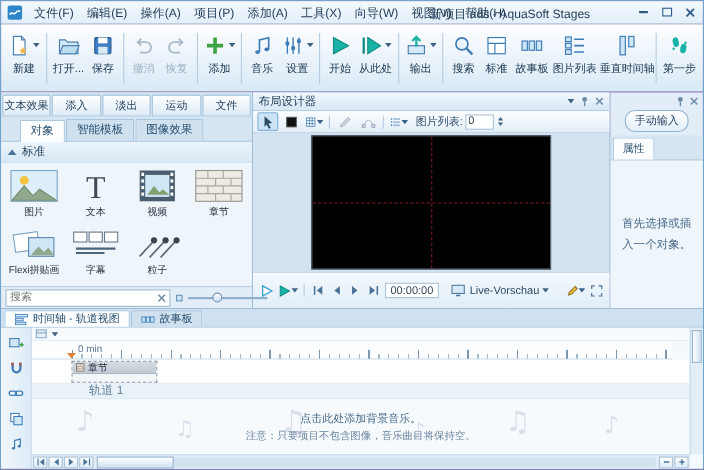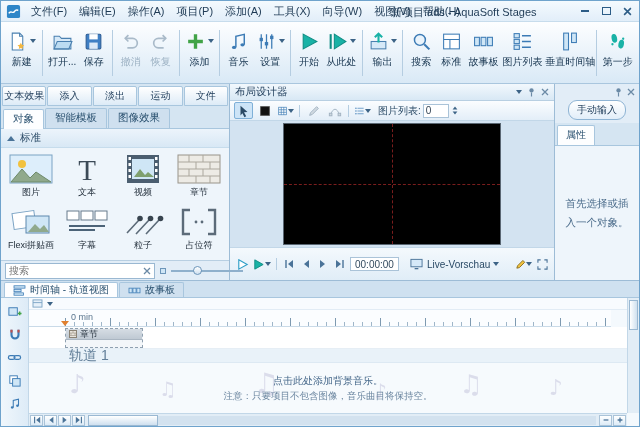--- a/index.html
+++ b/index.html
@@ -21,21 +21,21 @@
 .tbtn.disabled .lbl{color:#9db2c4}
 .tsep{width:1px;background:#b5cde1;margin:5px 3px;flex:none}
 .caret{width:0;height:0;border-left:3px solid transparent;border-right:3px solid transparent;border-top:4px solid #3c6386}
 .push-right{margin-left:auto}
 
 .main{flex:1;display:flex;min-height:0}
 
 .left-panel{width:229px;flex:none;display:flex;flex-direction:column;border-right:1px solid #9dbcd6;background:#e2edf7}
 .effect-tabs{display:flex;gap:1px;padding:2px 1px 0;background:#d5e5f2}
 .etab{flex:1;text-align:center;font-size:10px;padding:2px 1px;background:linear-gradient(#fff,#ddebf7);border:1px solid #a8c6de;border-radius:2px 2px 0 0;color:#1c3a58;white-space:nowrap}
-.obj-tabs{display:flex;gap:1px;padding:2px 2px 0;background:#d5e5f2;border-bottom:1px solid #a8c6de}
+.obj-tabs{display:flex;gap:1px;padding:2px 17px 0;background:#d5e5f2;border-bottom:1px solid #a8c6de}
 .otab{padding:2px 9px;font-size:10.5px;border:1px solid #a8c6de;border-bottom:none;background:#cfe0ef;border-radius:2px 2px 0 0;color:#29506f}
 .otab.active{background:#fdfeff;position:relative;top:1px;padding-bottom:3px}
 .section-hdr{display:flex;align-items:center;gap:5px;padding:2px 6px;background:linear-gradient(#ecf4fb,#d8e8f5);border-bottom:1px solid #c6dcec;color:#2a4a66;font-size:10.5px}
 .tri-up{width:0;height:0;border-left:4px solid transparent;border-right:4px solid transparent;border-bottom:5px solid #4a7398}
 .grid{flex:1;display:grid;grid-template-columns:repeat(4,1fr);align-content:start;row-gap:8px;padding:6px 2px;background:#eef5fb}
 .gitem{display:flex;flex-direction:column;align-items:center;gap:2px}
 .gicon{width:44px;height:30px;flex:none}
 .glabel{font-size:9px;color:#26323e;text-align:center;white-space:nowrap}
 .left-bottom{height:20px;flex:none;display:flex;align-items:center;gap:5px;padding:0 4px;border-top:1px solid #b8cfe2;background:#e2edf7}
 .search-box{flex:1;display:flex;align-items:center;background:#fff;border:1px solid #9ab8d2;height:16px;padding:0 3px;gap:2px}
@@ -84,21 +84,21 @@
 .tl-ruler{position:absolute;left:0;right:28px;top:12px;height:17px;background:#fbfdff;border-bottom:1px solid #c9dae8}
 .ruler-label{position:absolute;left:42px;top:2px;font-size:9px;color:#5a758e}
 .ticks-minor{position:absolute;left:36px;right:0;bottom:0;height:4px;background:repeating-linear-gradient(90deg,#9fb6c9 0 1px,transparent 1px 9px)}
 .ticks-major{position:absolute;left:36px;right:0;bottom:0;height:8px;background:repeating-linear-gradient(90deg,#7d99b0 0 1px,transparent 1px 45px)}
 .playhead{position:absolute;left:32px;bottom:0;width:0;height:0;border-left:4px solid transparent;border-right:4px solid transparent;border-top:5px solid #e08030}
 .playline{position:absolute;left:35px;top:29px;height:36px;border-left:1px solid #e0a060}
 .row-chapter{position:absolute;left:0;right:12px;top:29px;height:22px;background:#fff;border-bottom:1px solid #e6eef5}
 .chapter-box{position:absolute;left:36px;top:1px;width:78px;height:20px;border:1px dashed #8fa0b0;background:#f3f6f9}
 .chapter-head{height:11px;background:linear-gradient(#d6dde4,#bfc9d3);display:flex;align-items:center;gap:3px;padding:0 3px;font-size:9px;color:#25313d;border-bottom:1px solid #aab6c2}
 .row-track{position:absolute;left:0;right:12px;top:51px;height:14px;background:#e9f2f9;border-bottom:1px solid #dde9f3}
-.track-label{margin-left:40px;font-size:14px;color:#64809a;line-height:13px}
+.track-label{margin-left:52px;font-size:11px;color:#64809a;line-height:13px}
 .tl-music{position:absolute;left:0;right:12px;top:65px;bottom:13px;background:#f6fafd;overflow:hidden;display:flex;flex-direction:column;align-items:center;justify-content:center;gap:2px}
 .hint1{font-size:10px;color:#46688a;position:relative;z-index:1}
 .hint2{font-size:9.5px;color:#6b86a0;position:relative;z-index:1}
 .note{position:absolute;color:#c6c6de;opacity:.55;z-index:0;font-family:"DejaVu Sans",sans-serif}
 .tl-hscroll{position:absolute;left:0;right:12px;bottom:0;height:13px;background:#e2edf6;border-top:1px solid #c2d7e8;display:flex;align-items:center;padding:0 1px;gap:1px}
 .hbtn{width:13px;height:11px;display:flex;align-items:center;justify-content:center;background:linear-gradient(#fff,#dcebf7);border:1px solid #aac3d8}
 .hs-track{flex:1;position:relative;height:9px;background:#d3e2ef;margin:0 2px}
 .hs-thumb{position:absolute;left:0;top:-1px;width:70px;height:11px;background:linear-gradient(#fff,#cfe0ef);border:1px solid #9ab8d2}
 .tl-vscroll{position:absolute;right:0;top:0;bottom:13px;width:12px;background:#e2edf6;border-left:1px solid #c2d7e8}
 .vs-thumb{position:absolute;left:1px;right:1px;top:2px;height:30px;background:linear-gradient(90deg,#fff,#cfe0ef);border:1px solid #9ab8d2}
@@ -395,28 +395,20 @@
           <span class="glabel">字幕</span>
         </div>
         <div class="gitem">
           <svg class="gicon" viewBox="0 0 44 30">
               <path d="M6 26L18 13M15 27l13-14M25 27l13-14" stroke="#5c6b79" stroke-width="1.6"></path>
               <circle cx="19" cy="11.5" r="2.8" fill="#38444f"></circle>
               <circle cx="29.5" cy="11.5" r="2.8" fill="#38444f"></circle>
               <circle cx="39.5" cy="11.5" r="2.8" fill="#38444f"></circle>
             </svg>
           <span class="glabel">粒子</span>
-        </div>
-        <div class="gitem">
-          <svg class="gicon" viewBox="0 0 44 30">
-              <path d="M13 3H6v24h7M31 3h7v24h-7" fill="none" stroke="#5c6b79" stroke-width="2.4"></path>
-              <circle cx="19" cy="15" r="1.4" fill="#5c6b79"></circle>
-              <circle cx="25" cy="15" r="1.4" fill="#5c6b79"></circle>
-            </svg>
-          <span class="glabel">占位符</span>
         </div>
       </div>
       <div class="left-bottom">
         <div class="search-box">
           <input type="text" placeholder="搜索" style="">
           <svg width="8" height="8" viewBox="0 0 8 8">
               <path d="M1 1l6 6M7 1L1 7" stroke="#6b8aa6" stroke-width="1.3"></path>
             </svg>
         </div>
         <div class="zsq" style="width:6px;height:6px"></div>

